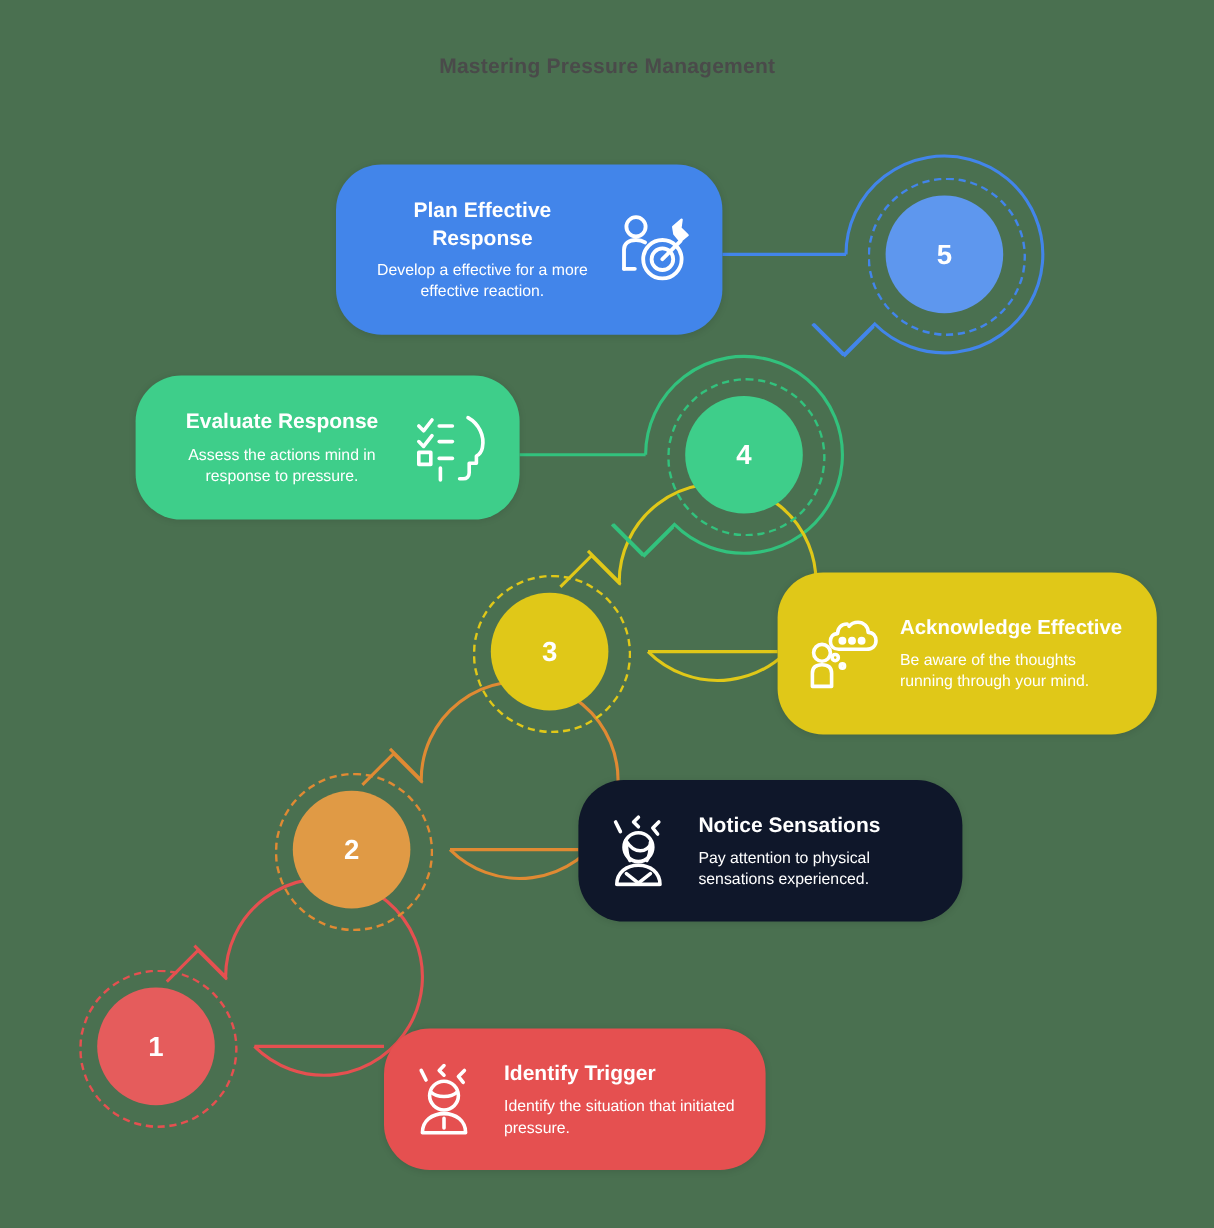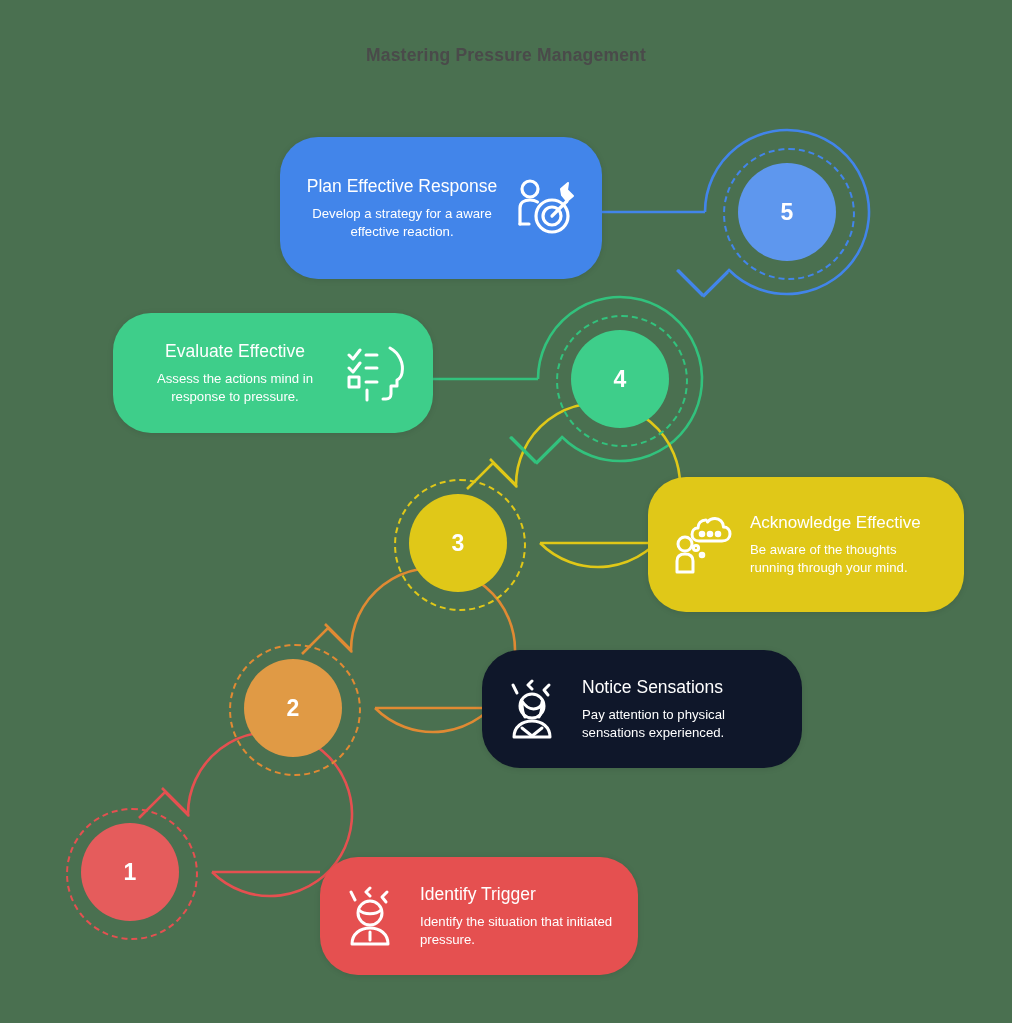--- a/index.html
+++ b/index.html
@@ -50,21 +50,21 @@
     z-index: 4;
     box-shadow: 0 1px 6px rgba(0,0,0,0.10);
   }
   .card-text {
     display: flex;
     flex-direction: column;
     justify-content: center;
   }
   .card-title {
     color: #ffffff;
-    font-weight: normal;
+    font-weight: bold;
     font-size: 17.5px;
     line-height: 1.28;
   }
   .card-desc {
     color: #ffffff;
     font-size: 13.2px;
     line-height: 1.35;
     margin-top: 7px;
   }
   .card-icon {
@@ -173,38 +173,38 @@
       <path stroke="#e08a33" d="M 352 652 L 328 628 L 302 654"></path>
       <path stroke="#e55050" d="M 189 816 L 165 792 L 139 818"></path>
     </g>
   </svg>
 
   <div class="page-title">Mastering Pressure Management</div>
 
   <div class="card icon-right" id="card-5">
     <div class="card-text">
       <div class="card-title">Plan Effective Response</div>
-      <div class="card-desc">Develop a strategy for a aware effective reaction.</div>
+      <div class="card-desc">Develop a effective for a more effective reaction.</div>
     </div>
     <div class="card-icon">
       <svg width="62" height="60" viewBox="0 0 62 60" fill="none" stroke="#ffffff" stroke-width="3.2" stroke-linecap="round" stroke-linejoin="round">
         <circle cx="16" cy="11" r="8"></circle>
         <path d="M6 46 L6 30 C6 25 10 22 16 22 C19 22 21.5 22.7 23.5 24"></path>
         <path d="M6 46 L15 46"></path>
         <circle cx="38" cy="38" r="16"></circle>
         <circle cx="38" cy="38" r="9"></circle>
         <path d="M38 38 L53 23"></path>
         <path d="M48 17 L53 23 L59 18 L53 12 L54 5 L47 11 Z" fill="#ffffff" stroke="#ffffff" stroke-width="2"></path>
       </svg>
     </div>
   </div>
 
   <div class="card icon-right" id="card-4">
     <div class="card-text">
-      <div class="card-title">Evaluate Effective</div>
+      <div class="card-title">Evaluate Response</div>
       <div class="card-desc">Assess the actions mind in response to pressure.</div>
     </div>
     <div class="card-icon">
       <svg width="60" height="58" viewBox="0 0 60 58" fill="none" stroke="#ffffff" stroke-width="3" stroke-linecap="round" stroke-linejoin="round">
         <path d="M2 11 L6 15 L13 6"></path>
         <path d="M2 24 L6 28 L13 19"></path>
         <rect x="2" y="33" width="10" height="10"></rect>
         <path d="M19 11 L30 11"></path>
         <path d="M19 24 L30 24"></path>
         <path d="M19 38 L30 38"></path>

